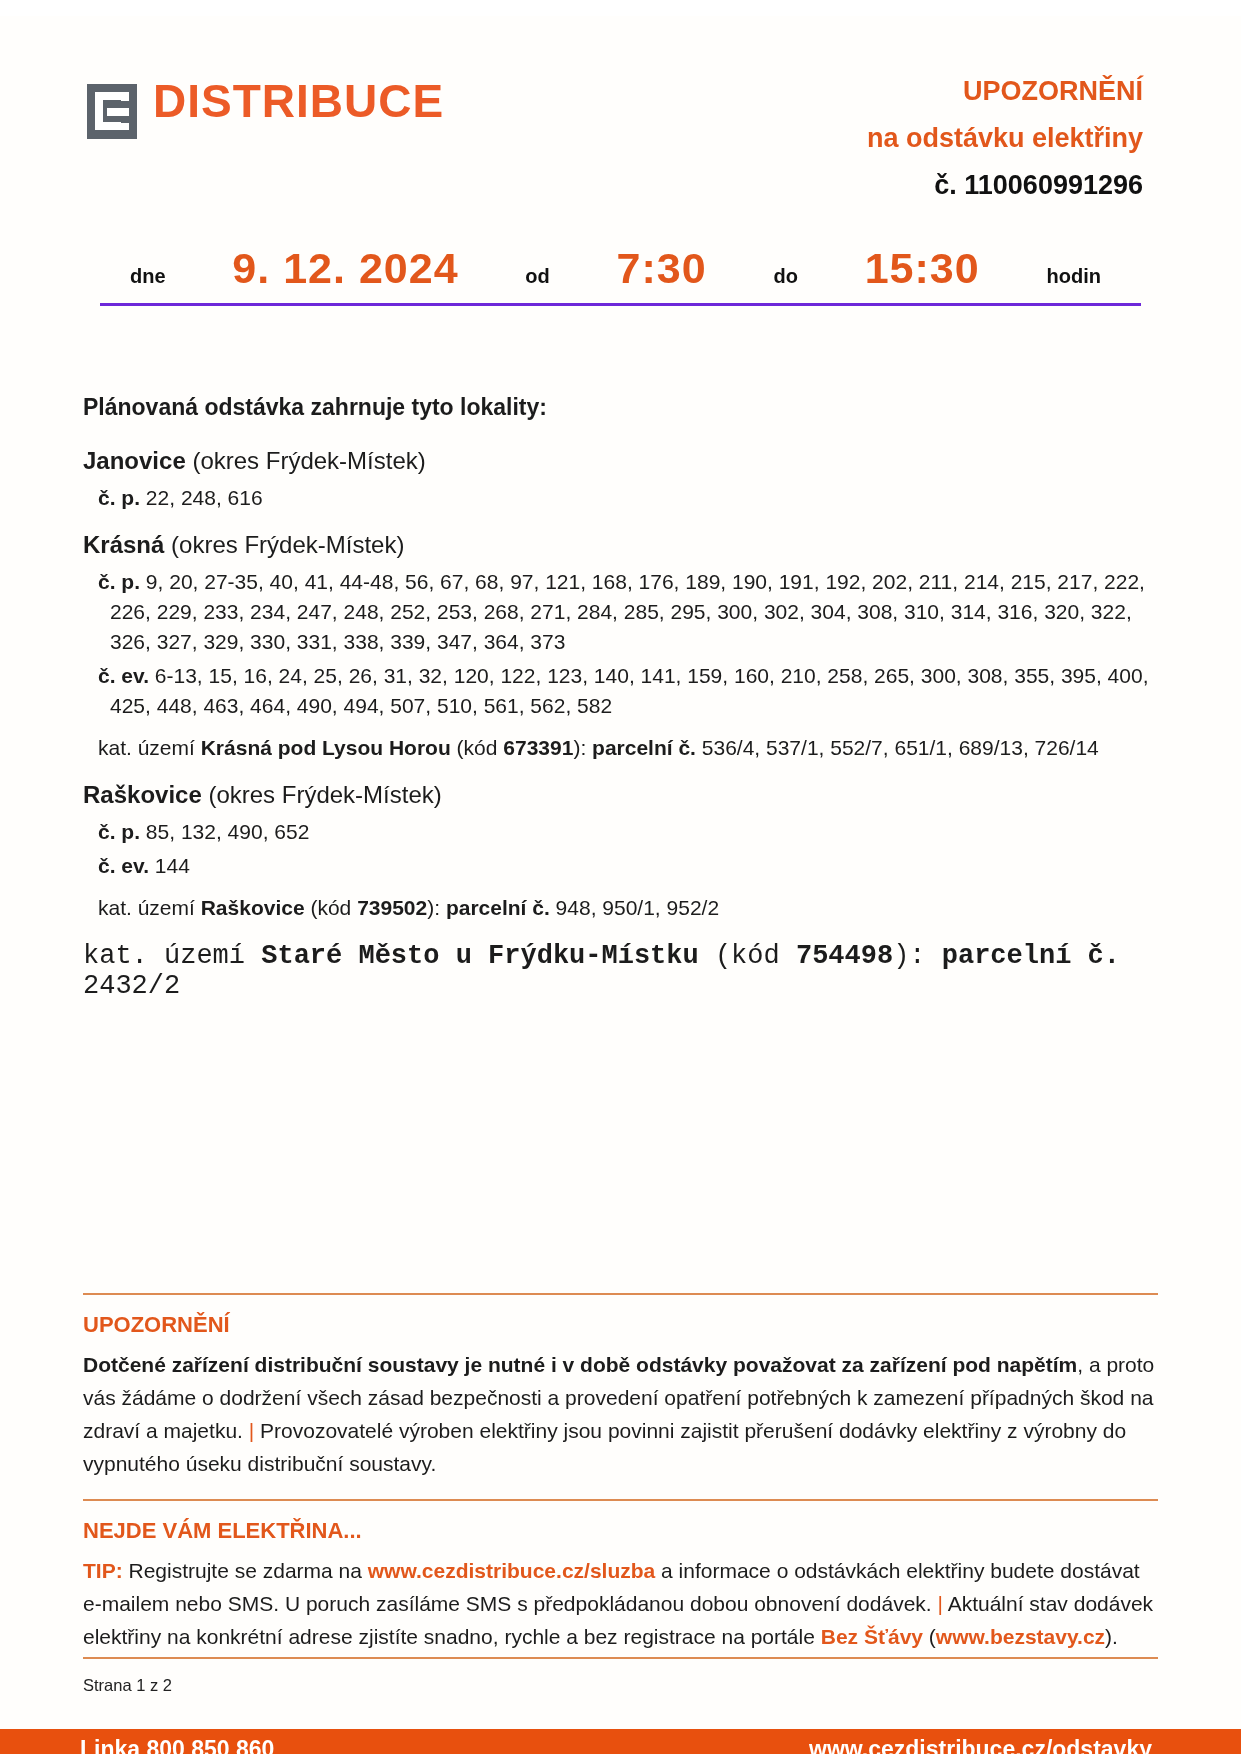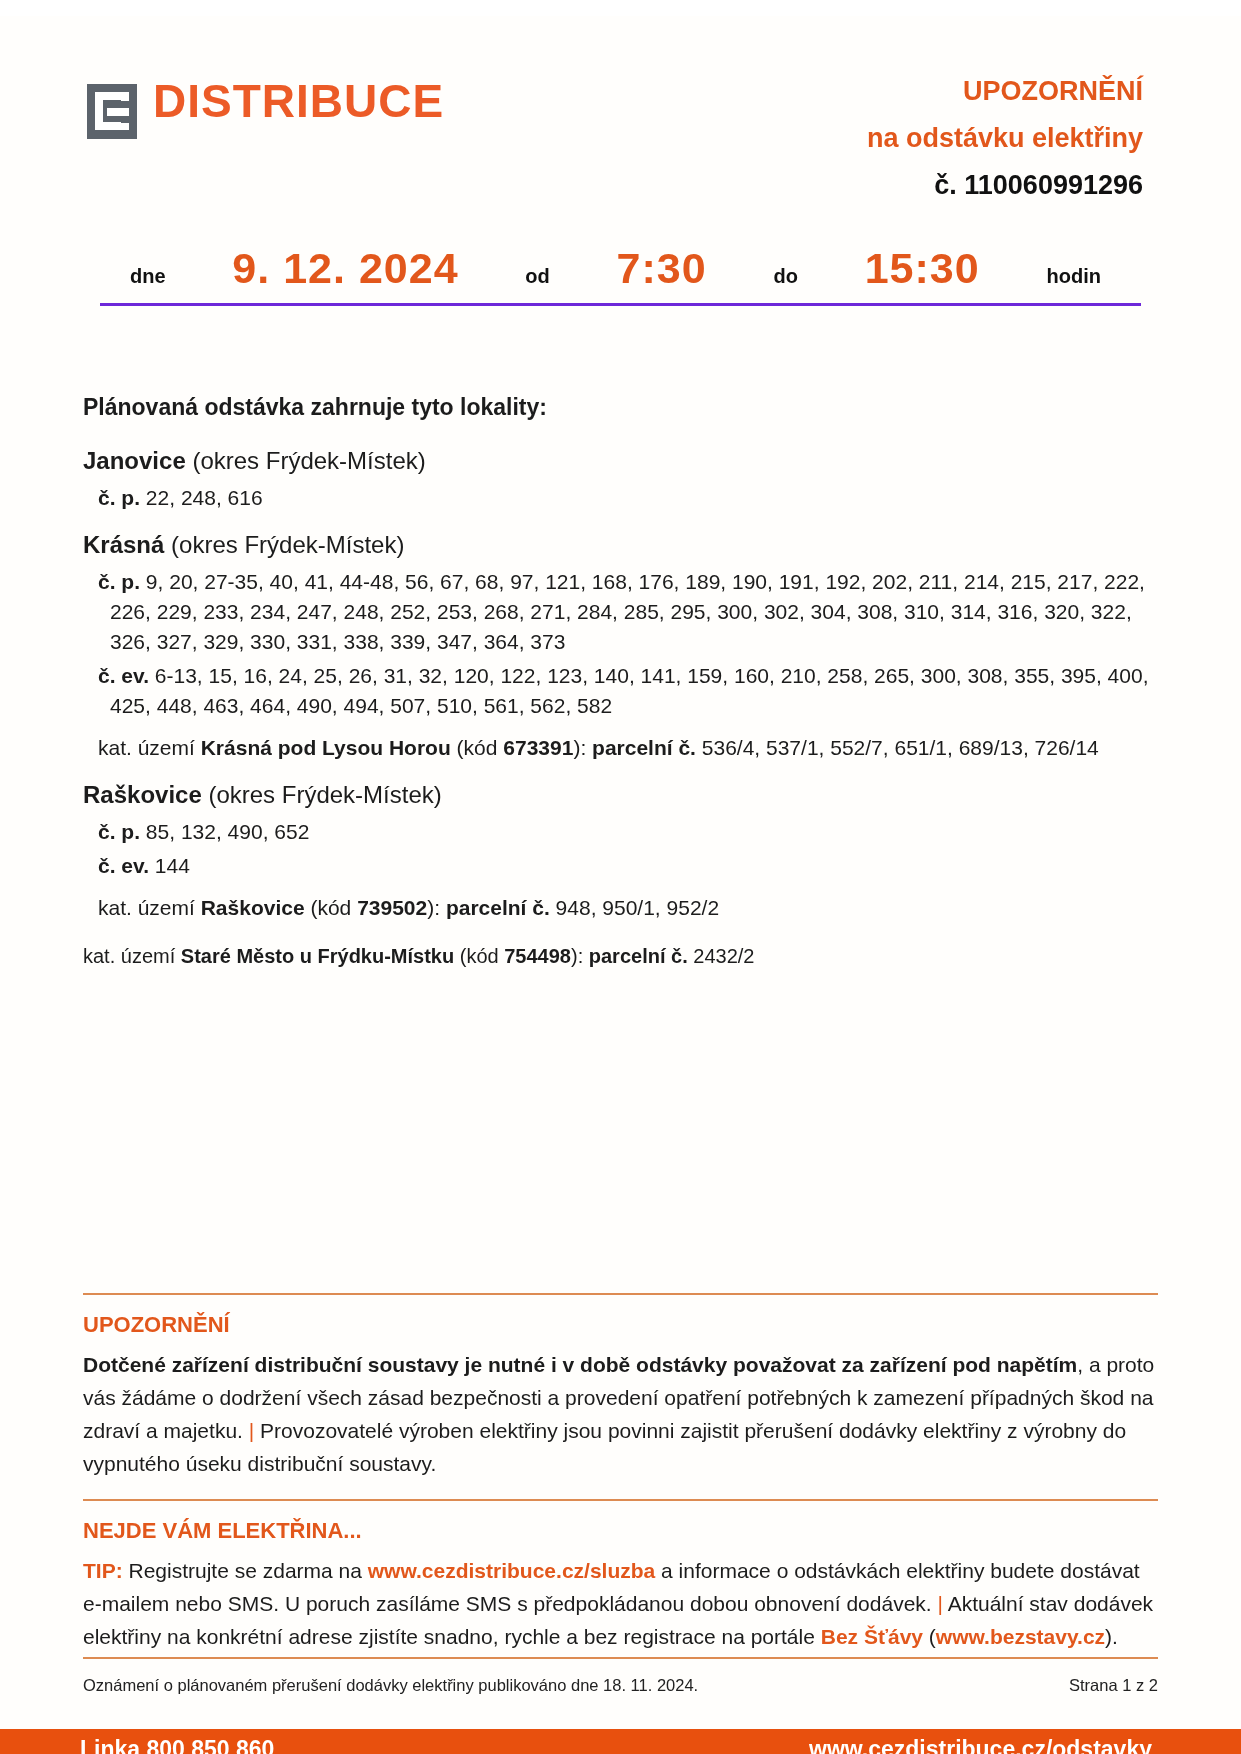--- a/index.html
+++ b/index.html
@@ -55,21 +55,21 @@
   .locality { margin-bottom:18px; }
   .loc-name { font-size:24px; margin-bottom:8px; }
   .loc-name .nm { font-weight:bold; }
   .loc-name .rg { font-weight:normal; }
 
   .row {
     font-size:21px; line-height:30px;
     margin:0 0 4px 27px; text-indent:-12px;
   }
   .row.kat { margin-top:12px; }
-  .kat-extra { font-size:20px; line-height:30px; margin-top:16px; }
+  .kat-extra { font-size:27px; line-height:30px; margin-top:16px;font-family:Liberation Mono, monospace; }
 
   .b { font-weight:bold; }
   .accent { color:#e2571b; }
 
   
   .bottom { position:absolute; left:83px; top:1277px; width:1075px; }
   .divider { border-top:2px solid #dd8b52; }
   .sec-heading { color:#e2571b; font-weight:bold; font-size:22px; margin:17px 0 10px 0; }
   .sec-par { font-size:21px; line-height:33px; color:#1c1c1c; }
   .bottom .divider + .sec-heading { margin-top:17px; }
@@ -155,21 +155,20 @@
     <div class="sec-heading">UPOZORNĚNÍ</div>
     <div class="sec-par"><span class="b">Dotčené zařízení distribuční soustavy je nutné i v době odstávky považovat za zařízení pod napětím</span><span>, a proto vás žádáme o dodržení všech zásad bezpečnosti a provedení opatření potřebných k zamezení případných škod na zdraví a majetku. </span><span class="accent">|</span><span> Provozovatelé výroben elektřiny jsou povinni zajistit přerušení dodávky elektřiny z výrobny do vypnutého úseku distribuční soustavy.</span></div>
 
     <div class="divider gap"></div>
     <div class="sec-heading">NEJDE VÁM ELEKTŘINA...</div>
     <div class="sec-par"><span class="b accent">TIP:</span><span> Registrujte se zdarma na </span><span class="b accent">www.cezdistribuce.cz/sluzba</span><span> a informace o odstávkách elektřiny budete dostávat e-mailem nebo SMS. U poruch zasíláme SMS s předpokládanou dobou obnovení dodávek. </span><span class="accent">|</span><span> Aktuální stav dodávek elektřiny na konkrétní adrese zjistíte snadno, rychle a bez registrace na portále </span><span class="b accent">Bez Šťávy</span><span> (</span><span class="b accent">www.bezstavy.cz</span><span>).</span></div>
   </div>
 
   <div class="footer-rule"></div>
   <div class="footer-note">
-    <span>Oznámení o plánovaném přerušení dodávky elektřiny publikováno dne 18. 11. 2024.</span>
     <span>Strana 1 z 2</span>
   </div>
   <div class="footer-bar">
     <span>Linka 800 850 860</span>
     <span>www.cezdistribuce.cz/odstavky</span>
   </div>
 
 </div>
 
 </body></html>

